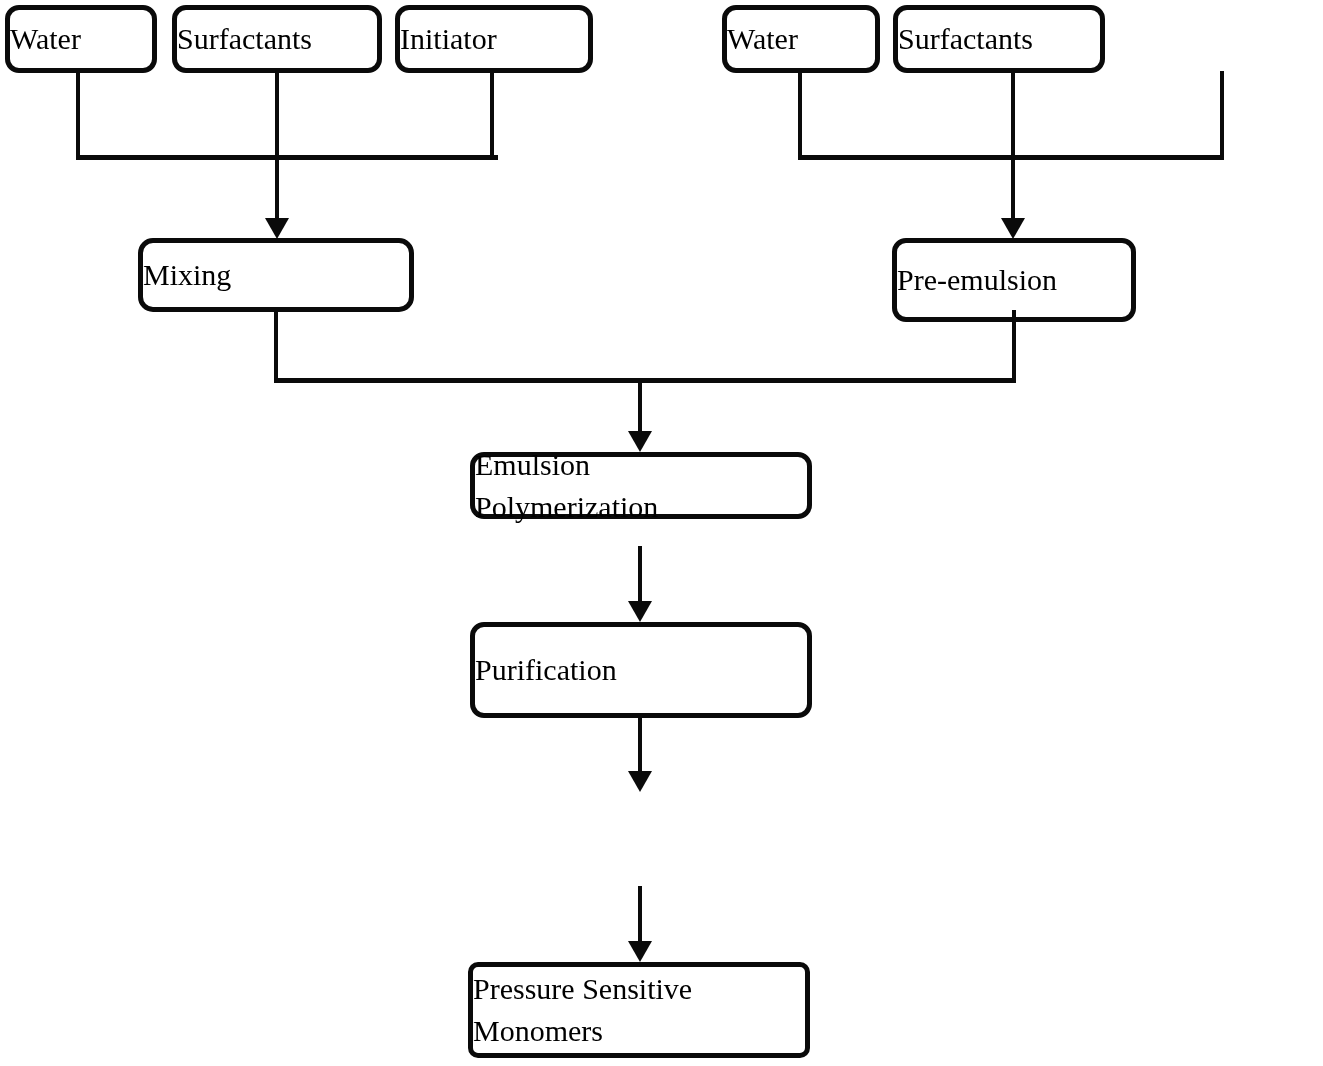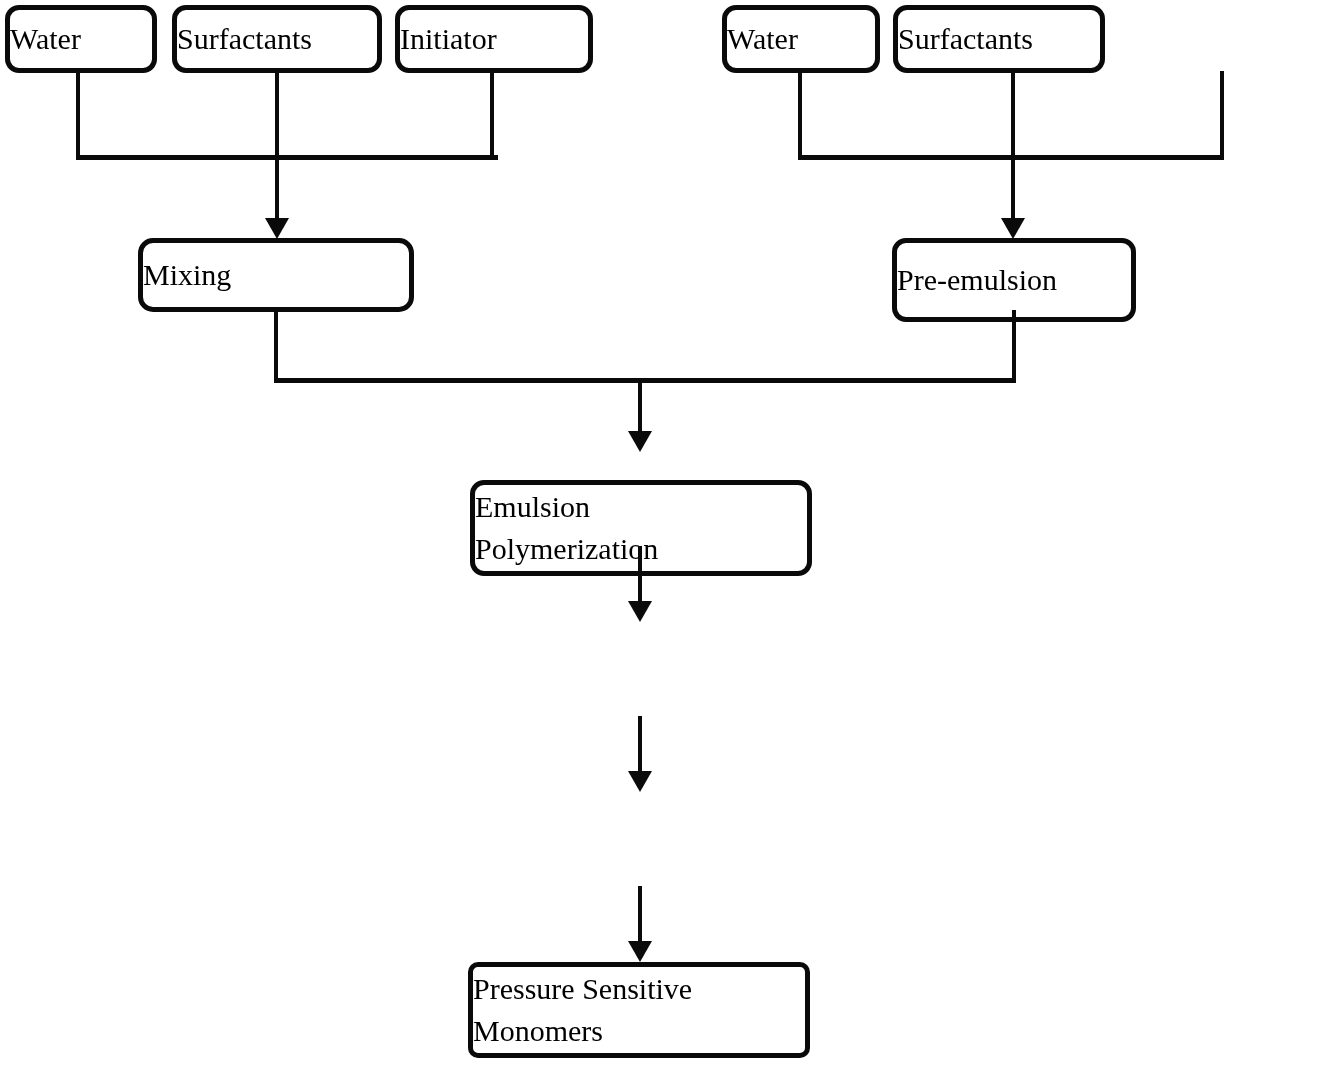--- a/index.html
+++ b/index.html
@@ -53,21 +53,21 @@
 
   
   #n-water-left        { left:   5px; top:   5px; width: 152px; height: 68px; }
   #n-surfactants-left  { left: 172px; top:   5px; width: 210px; height: 68px; }
   #n-initiator         { left: 395px; top:   5px; width: 198px; height: 68px; }
   #n-water-right       { left: 722px; top:   5px; width: 158px; height: 68px; }
   #n-surfactants-right { left: 893px; top:   5px; width: 212px; height: 68px; }
   #n-monomers          { left:1120px; top:   5px; width: 198px; height: 68px; }
   #n-mixing            { left: 138px; top: 238px; width: 276px; height: 74px; border-radius: 15px; }
   #n-pre-emulsion      { left: 892px; top: 238px; width: 244px; height: 84px; }
-  #n-emulsion-polymerization { left: 470px; top: 480px; width: 342px; height: 96px; }
+  #n-emulsion-polymerization { left: 470px; top: 452px; width: 342px; height: 67px; }
   #n-purification      { left: 470px; top: 622px; width: 342px; height: 96px; }
   #n-blending          { left: 470px; top: 792px; width: 342px; height: 96px; }
   #n-pressure-sensitive-adhesive { left: 468px; top: 962px; width: 342px; height: 96px; border-radius: 10px; }
 </style>
 </head>
 <body>
 
 <div class="canvas">
 
   <div class="node" id="n-water-left">
@@ -90,20 +90,23 @@
     <span class="lbl">Mixing</span>
   </div>
   <div class="node" id="n-pre-emulsion">
     <span class="lbl">Pre-emulsion</span>
   </div>
 
   <div class="node" id="n-emulsion-polymerization">
     <span class="lbl block">Emulsion</span>
     <span class="lbl block">Polymerization</span>
   </div>
+  <div class="node" id="n-purification">
+    <span class="lbl">Purification</span>
+  </div>
   <div class="node" id="n-pressure-sensitive-adhesive">
     <span class="lbl block">Pressure Sensitive</span>
     <span class="lbl block">Monomers</span>
   </div>
 
   <div class="line" style="left:76px;  top:71px;  width:4px;   height:88px;"></div>
   <div class="line" style="left:490px; top:71px;  width:4px;   height:88px;"></div>
   <div class="line" style="left:76px;  top:155px; width:422px; height:5px;"></div>
   <div class="line" style="left:275px; top:71px;  width:4px;   height:148px;"></div>
   <div class="arrowhead" style="left:265px; top:218px;"></div>

